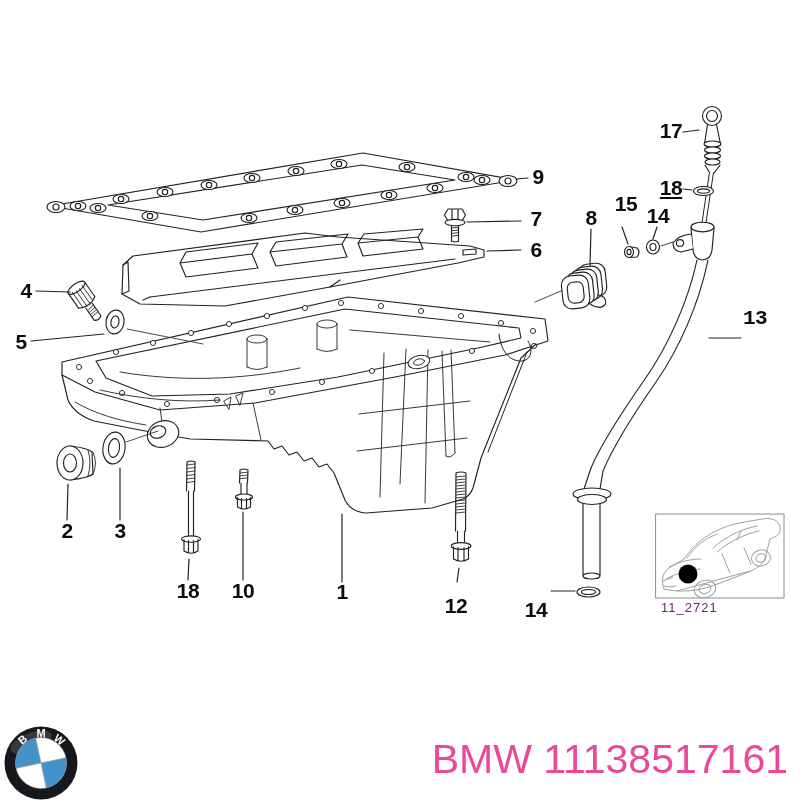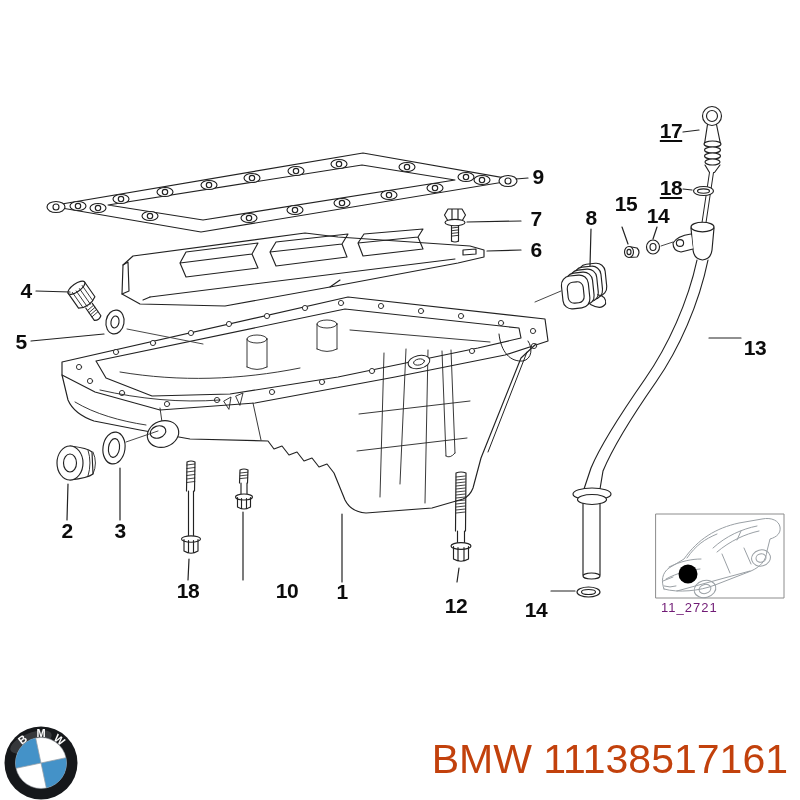--- a/index.html
+++ b/index.html
@@ -10,21 +10,21 @@
     position:absolute;transform:translate(-50%,-50%);
     font:bold 21px "Liberation Sans",sans-serif;color:#0c0c0c;letter-spacing:-0.5px;
     white-space:nowrap;
   }
   .thumb-caption{
     position:absolute;left:661px;top:600px;width:120px;
     font:13px "Liberation Sans",sans-serif;color:#701a75;letter-spacing:1px;
   }
   .pn{
     position:absolute;right:12px;top:736px;
-    font:41px "Liberation Sans",sans-serif;color:#c2410c;white-space:nowrap;
+    font:41px "Liberation Sans",sans-serif;color:#ec4899;white-space:nowrap;
   }
   .pn span{display:inline;}
   .logo-wrap{position:absolute;left:3px;top:725px;width:76px;height:76px;}
 </style>
 </head>
 <body>
 
 <div class="stage">
 
   <svg class="diagram" width="800" height="800" viewBox="0 0 800 800">
@@ -291,28 +291,28 @@
   <div id="labels">
       <div class="callout" style="left: 342px; top: 592px;">1</div>
       <div class="callout" style="left: 67px; top: 531px;">2</div>
       <div class="callout" style="left: 120px; top: 531px;">3</div>
       <div class="callout" style="left: 26px; top: 291px;">4</div>
       <div class="callout" style="left: 21px; top: 342px;">5</div>
       <div class="callout" style="left: 536px; top: 250px;">6</div>
       <div class="callout" style="left: 536px; top: 219px;">7</div>
       <div class="callout" style="left: 591px; top: 218px;">8</div>
       <div class="callout" style="left: 538px; top: 177px;">9</div>
-      <div class="callout" style="left: 243px; top: 591px; margin-left: 44px;">10</div>
+      <div class="callout" style="left: 243px; top: 591px;">10</div>
       <div class="callout" style="left: 188px; top: 591px;">18</div>
       <div class="callout" style="left: 456px; top: 606px;">12</div>
-      <div class="callout" style="left: 755px; top: 348px;">13</div>
+      <div class="callout" style="left: 755px; top: 318px; font-family: Liberation Mono, monospace;">13</div>
       <div class="callout" style="left: 536px; top: 610px;">14</div>
       <div class="callout" style="left: 626px; top: 204px;">15</div>
       <div class="callout" style="left: 658px; top: 216px;">14</div>
-      <div class="callout" style="left: 671px; top: 131px; text-decoration: underline;">17</div>
+      <div class="callout" style="left: 671px; top: 131px;">17</div>
       <div class="callout" style="left: 671px; top: 188px; text-decoration: underline;">18</div>
     </div>
 
   <div class="thumb-caption">11_2721</div>
 
   <div class="logo-wrap">
     <svg width="76" height="76" viewBox="0 0 76 76">
       <circle cx="38" cy="38" r="36.5" fill="#16181b"></circle>
       <ellipse cx="28" cy="17" rx="22" ry="9" fill="#ffffff" opacity="0.14" transform="rotate(-22 28 17)"></ellipse>
       <circle cx="38" cy="38" r="25.5" fill="#ffffff" stroke="#9aa0a6" stroke-width="0.6"></circle>

